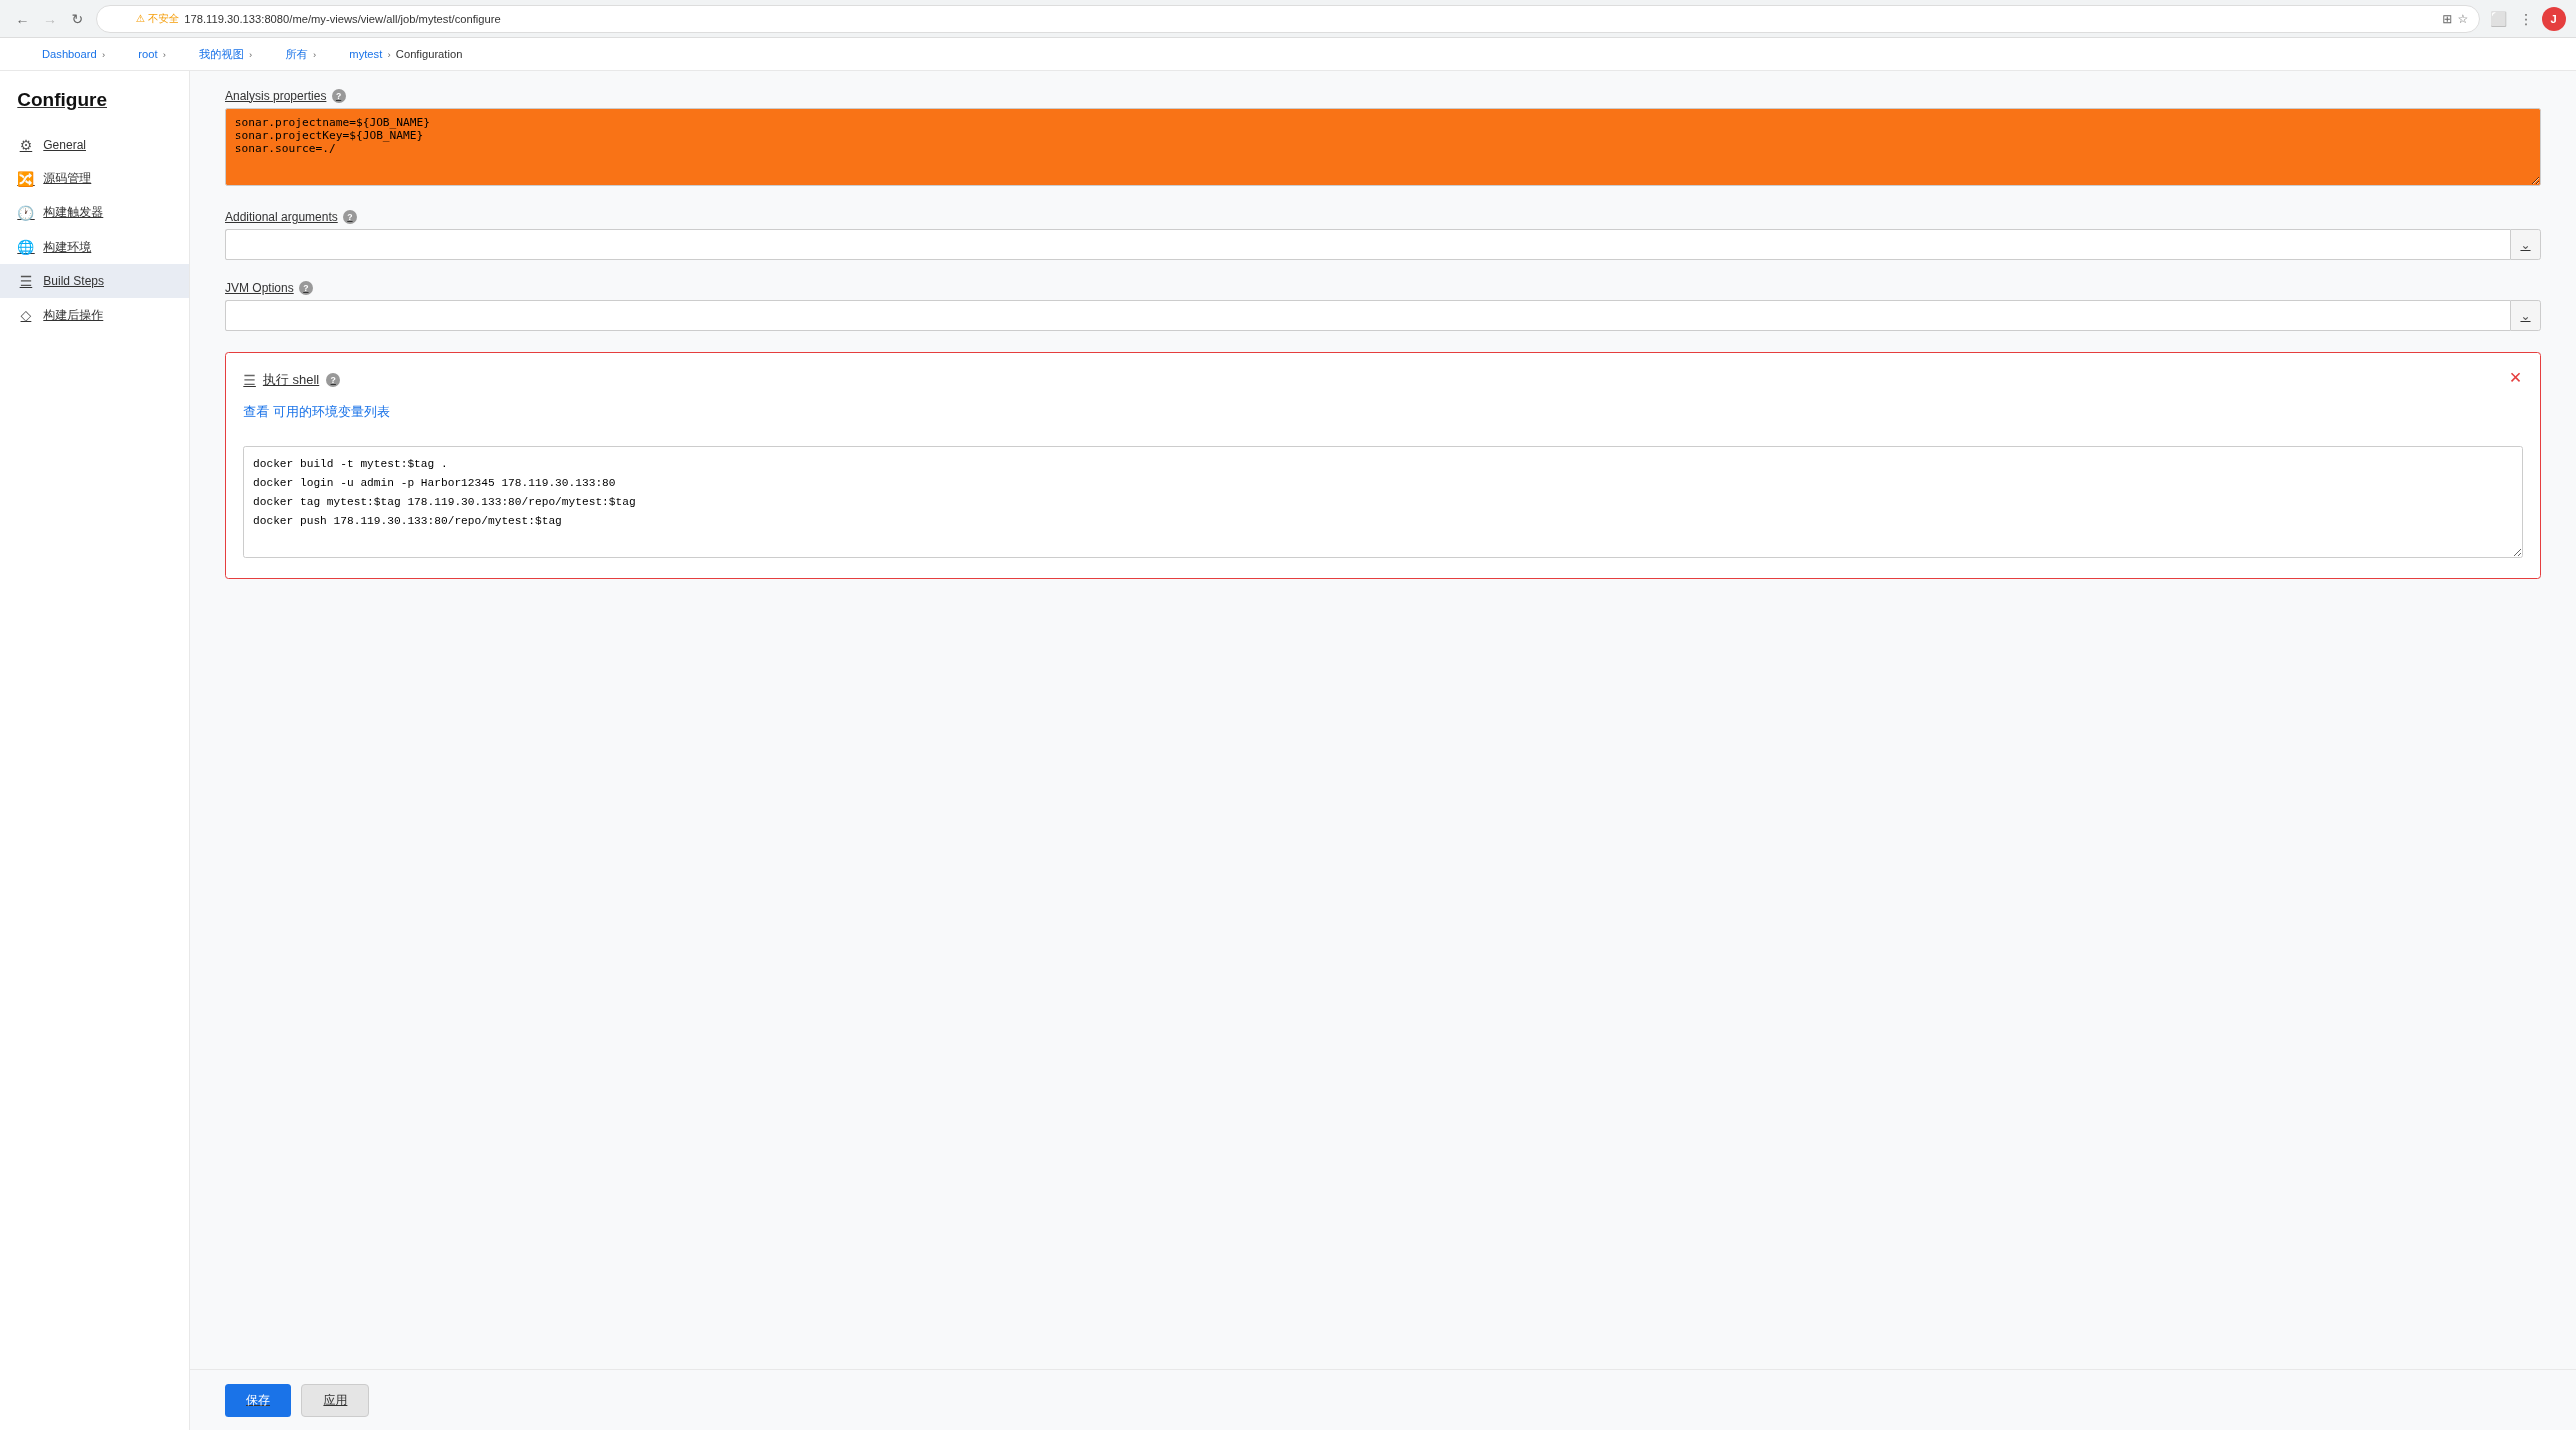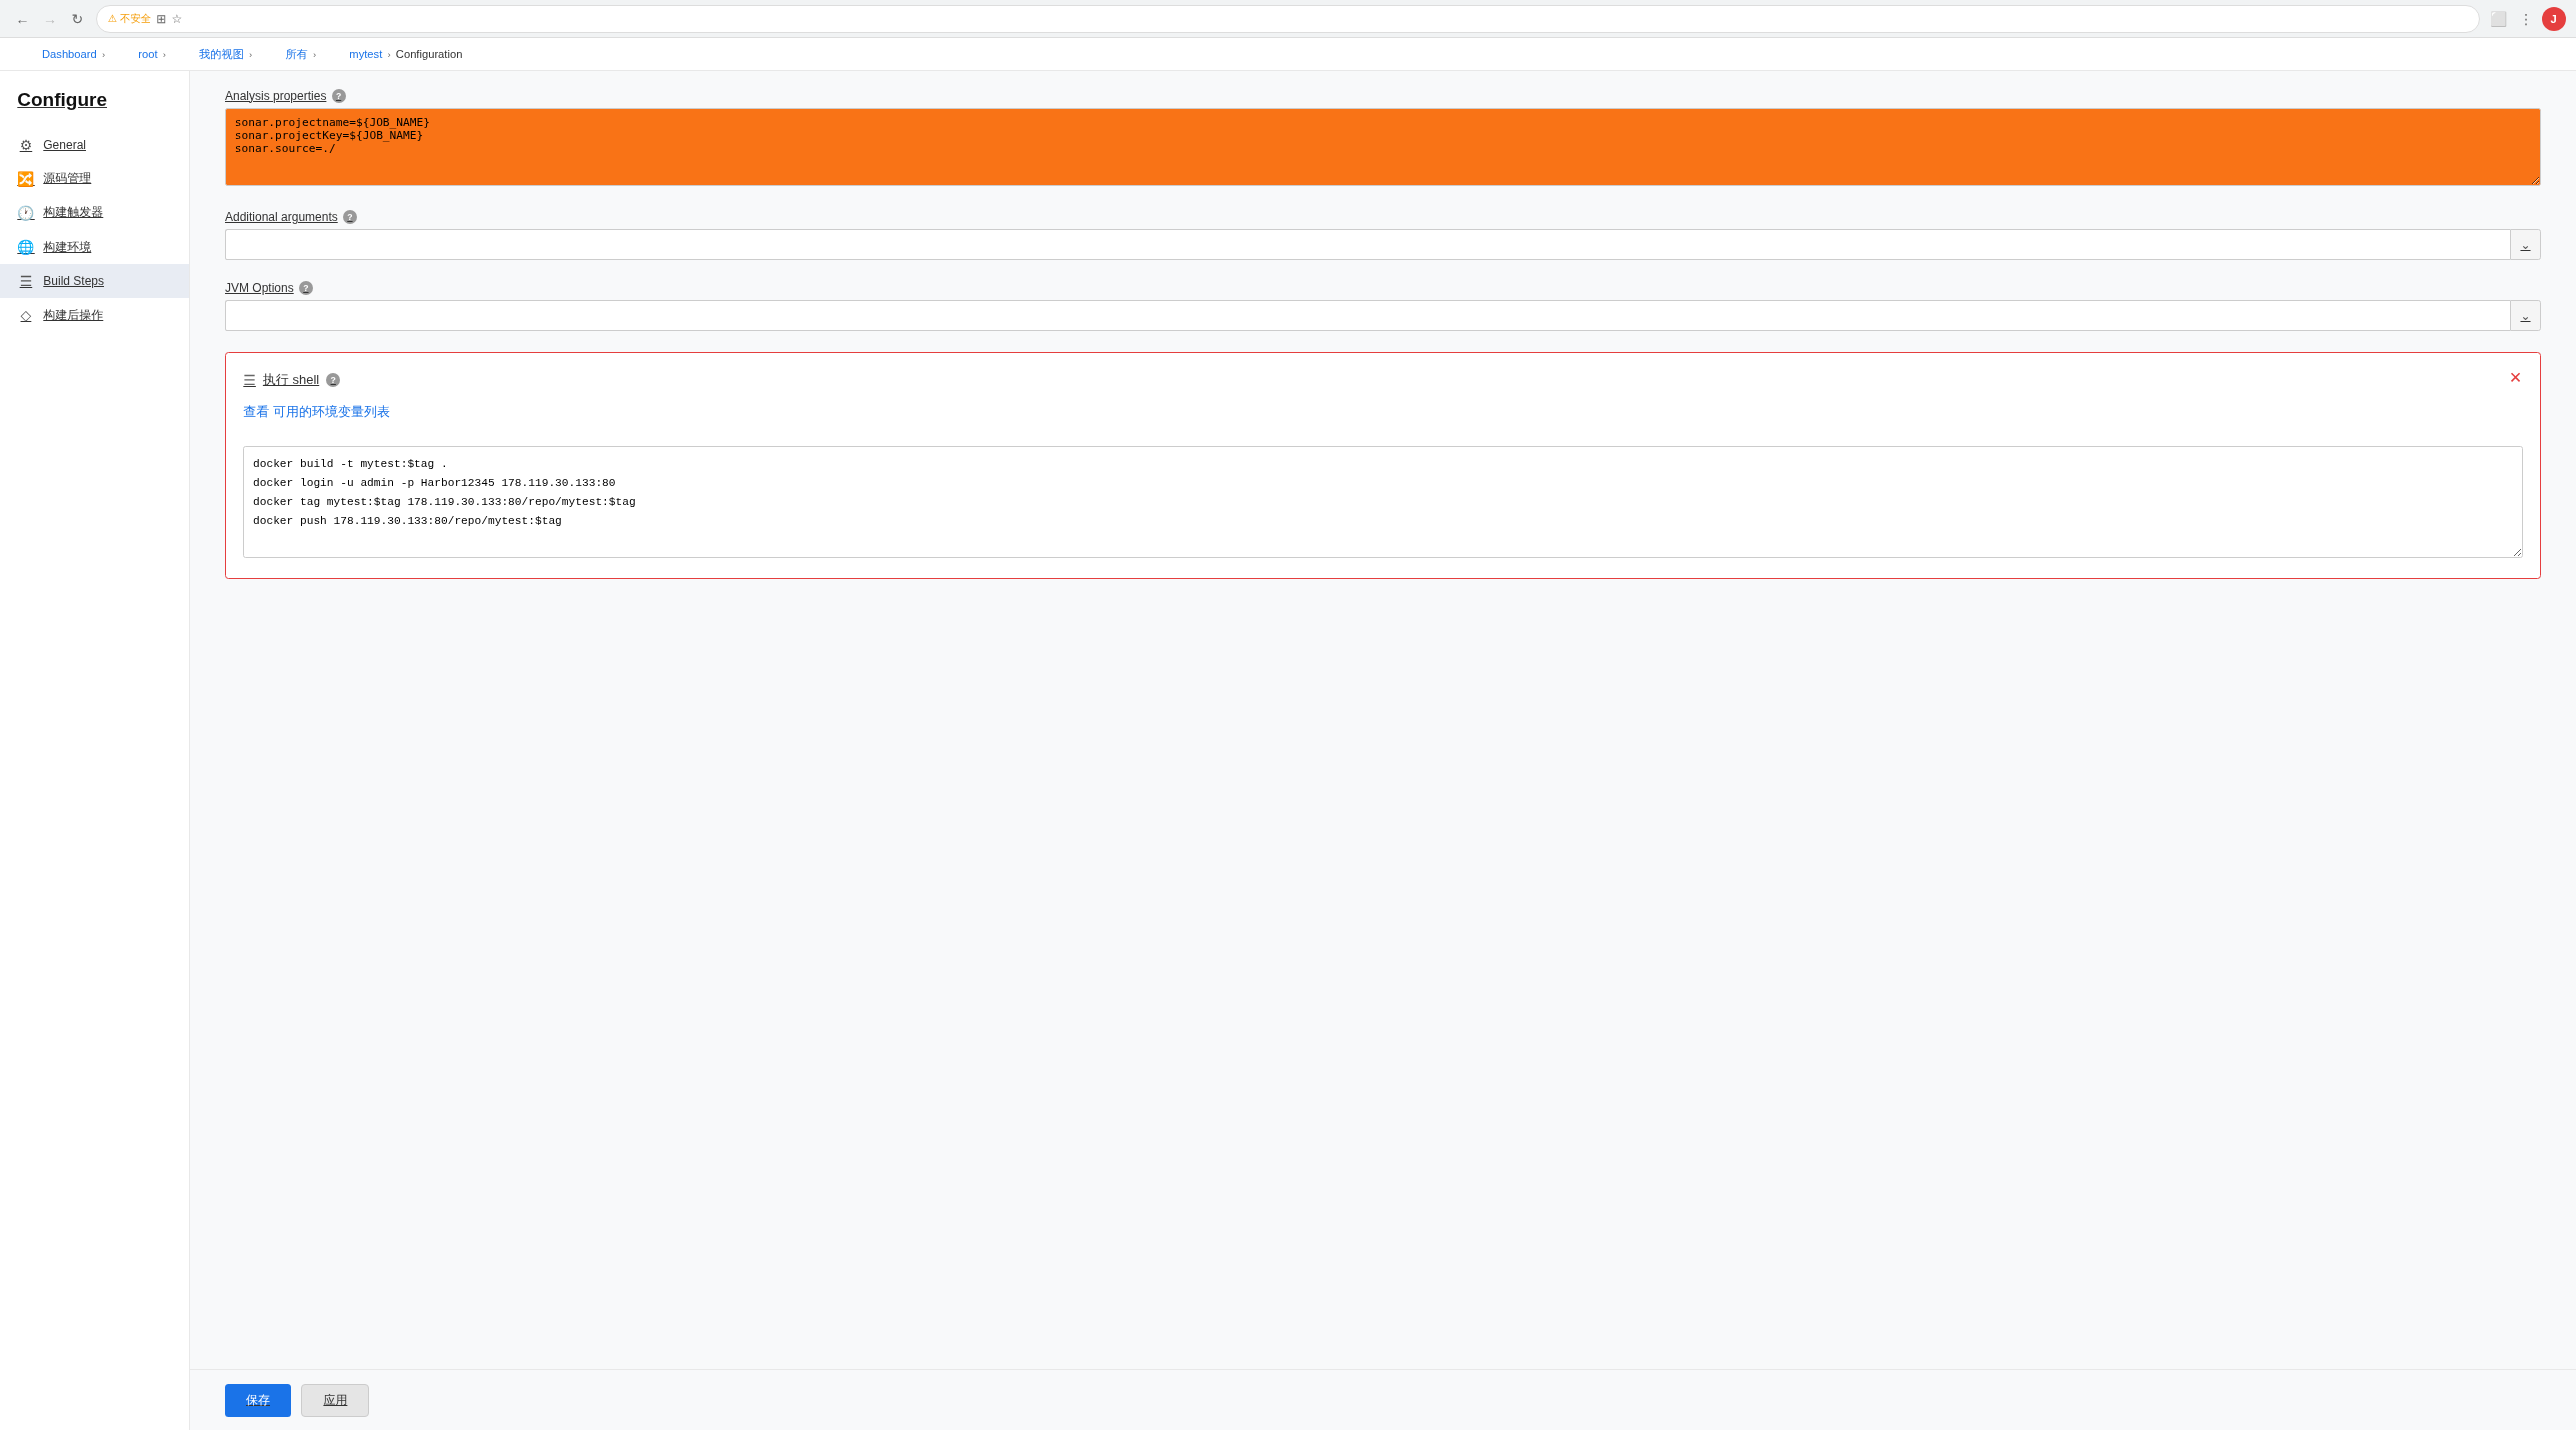--- a/index.html
+++ b/index.html
@@ -20,21 +20,21 @@
       width: 24px; height: 24px; border: none; background: none;
       cursor: pointer; border-radius: 50%; display: flex; align-items: center; justify-content: center;
       color: #666; font-size: 14px;
     }
     .nav-btn.disabled { color: #bbb; cursor: default; }
     .address-bar {
       flex: 1; display: flex; align-items: center;
       background: white; border: 0.9px solid #ddd; border-radius: 17.3px;
       padding: 3.5px 10.4px; gap: 5.2px; height: 28px;
     }
-    .address-warning { color: #f59e0b; font-size: 10.4px; }
+    .address-warning { color: #f59e0b; font-size: 10.4px; margin-left: 28px; }
     .address-url { font-size: 11.2px; color: #333; flex: 1; }
     .address-icons { display: flex; gap: 5.2px; color: #666; }
     .browser-actions { display: flex; gap: 3.5px; }
     .browser-action-btn {
       width: 24px; height: 24px; border: none; background: none;
       cursor: pointer; border-radius: 3.5px; font-size: 14px; color: #666;
     }
     .profile-btn {
       width: 24px; height: 24px; border-radius: 50%; background: #e53e3e;
       color: white; font-size: 11.2px; font-weight: bold; display: flex;
@@ -168,20 +168,21 @@
 <body>
 
 <div class="browser-chrome">
   <div class="nav-buttons">
     <button class="nav-btn">←</button>
     <button class="nav-btn disabled">→</button>
     <button class="nav-btn">↻</button>
   </div>
   <div class="address-bar">
     <span class="address-warning">⚠ <span>不安全</span></span>
+    <span class="address-url">178.119.30.133:8080/me/my-views/view/all/job/mytest/configure</span>
     <div class="address-icons">
       <span>⊞</span>
       <span>☆</span>
     </div>
   </div>
   <div class="browser-actions">
     <button class="browser-action-btn">⬜</button>
     <button class="browser-action-btn">⋮</button>
     <div class="profile-btn">J</div>
   </div>

